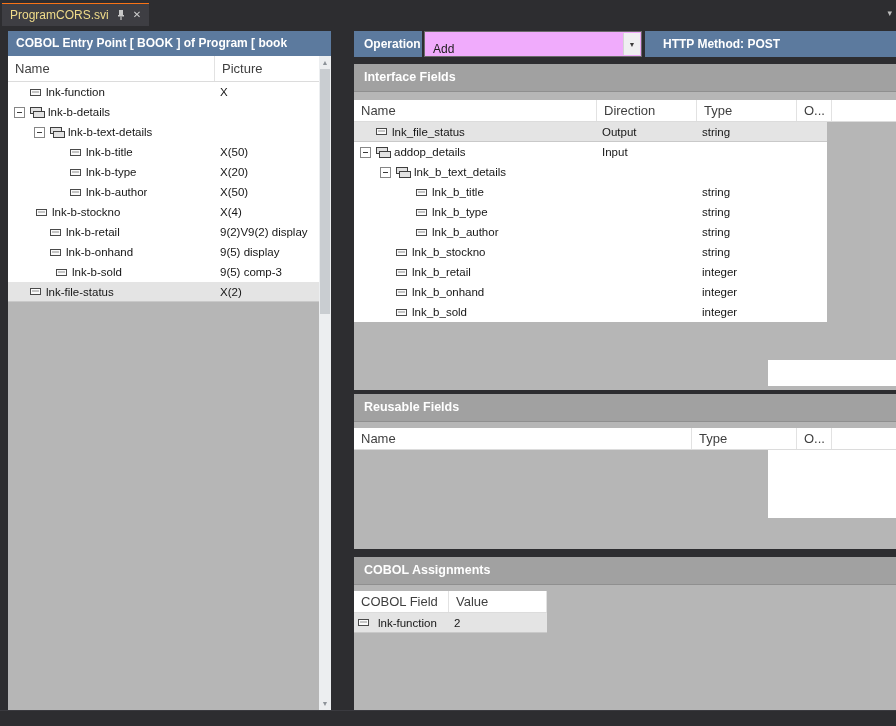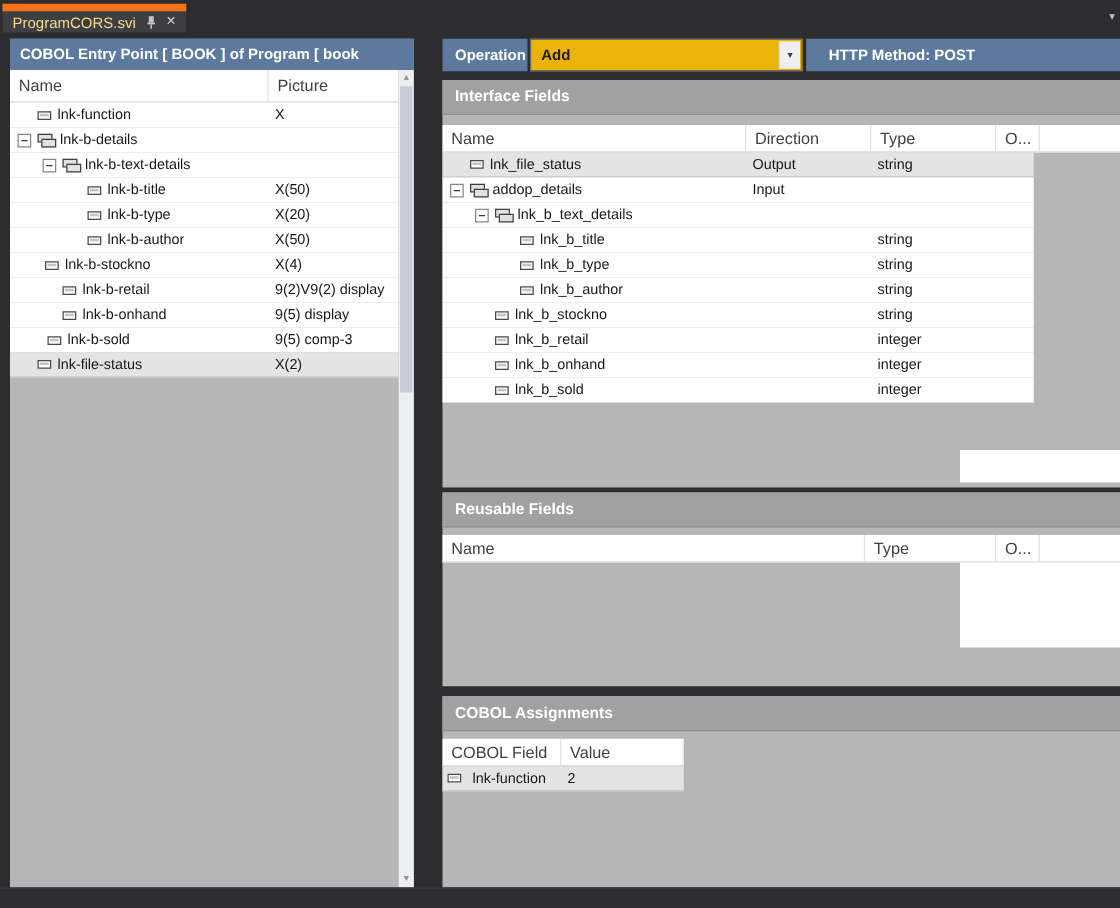--- a/index.html
+++ b/index.html
@@ -1,20 +1,20 @@
 <!DOCTYPE html>
 <html style="--panel-header-blue: #5c7a9e; --section-header-gray: #a1a1a1; --content-gray: #b6b6b6; --selection-gray: #e4e4e4; --tab-text: #f0dc8a;"><head>
 <meta charset="utf-8">
 <style>
   *{box-sizing:border-box;}
   html,body{margin:0;padding:0;background:#2d2d30;}
   #screen{position:relative;width:896px;height:726px;background:#2d2d30;font-family:"Liberation Sans",sans-serif;overflow:hidden;}
 
   
-  .tab{position:absolute;left:2px;top:3px;height:23px;background:#3e3e43;display:flex;align-items:center;padding:0 8px;gap:7px;border-top:6px solid #f97316;}
+  .tab{position:absolute;left:2px;top:3px;height:23px;background:#3e3e43;display:flex;align-items:center;padding:0 8px;gap:7px;border-top:1px solid #f97316;}
   .tab-title{color:var(--tab-text,#f0dc8a);font-size:12px;white-space:nowrap;}
   .tab-close{color:#cfcfcf;font-size:10px;line-height:1;}
   .tab-pin{display:flex;align-items:center;}
   .tab-overflow{position:absolute;right:4px;top:9px;color:#bdbdbd;font-size:9px;line-height:1;}
 
   .bluebar{background:var(--panel-header-blue,#5c7a9e);color:#fff;font-weight:bold;font-size:12px;}
 
   
   .left-panel{position:absolute;left:8px;top:31px;width:323px;height:679px;background:var(--content-gray,#b6b6b6);}
   .left-header{height:25px;line-height:25px;padding-left:8px;white-space:nowrap;overflow:hidden;}
@@ -40,21 +40,21 @@
   .cellpic{position:absolute;left:212px;}
 
   .vscroll{position:absolute;top:25px;right:0;bottom:0;width:12px;background:#eceef0;}
   .vscroll .arr{height:13px;font-size:7px;color:#8d9399;text-align:center;line-height:13px;}
   .vscroll .arr.down{position:absolute;bottom:0;left:0;right:0;}
   .vscroll .thumb{position:absolute;left:1px;right:1px;top:13px;height:245px;background:#c9cdd1;}
 
   
   .right-panel{position:absolute;left:354px;top:31px;width:551px;height:679px;}
   .op-label{position:absolute;left:0;top:0;width:68px;height:26px;line-height:26px;padding-left:10px;}
-  .op-combo{position:absolute;left:70px;top:0;width:218px;height:26px;background:#eab308;border:1px solid #6a6a6a;display:flex;align-items:center;padding-left:8px;font-size:12px;font-weight:bold;color:#1b1b1b;}
+  .op-combo{position:absolute;left:70px;top:0;width:218px;height:26px;background:#f0abfc;border:1px solid #6a6a6a;display:flex;align-items:flex-end;padding-left:8px;font-size:12px;font-weight:normal;color:#1b1b1b;}
   .combo-arrow{position:absolute;right:1px;top:1px;bottom:1px;width:17px;display:flex;align-items:center;justify-content:center;font-size:7px;color:#3c3c3c;background:#efeff1;border-left:1px solid #d4d4d6;}
   .http-label{position:absolute;left:291px;top:0;right:0;height:26px;line-height:26px;padding-left:18px;}
 
   .section{position:absolute;left:0;right:0;background:var(--content-gray,#b6b6b6);}
   .sec-if{top:33px;height:326px;}
   .sec-ru{top:363px;height:155px;}
   .sec-ca{top:526px;height:153px;}
   .sec-header{height:28px;line-height:27px;background:var(--section-header-gray,#a1a1a1);border-bottom:1px solid #8f8f8f;color:#fff;font-weight:bold;font-size:12.5px;padding-left:10px;}
   .sec-cols{position:absolute;left:0;right:0;height:22px;background:#fff;display:flex;border-bottom:1px solid #dcdcdc;}
   .sec-if .sec-cols{top:36px;}
@@ -151,21 +151,21 @@
             <div class="icon-field"></div>
             <div class="lbl">lnk-b-retail</div>
             <div class="cellpic">9(2)V9(2) display</div>
           </div>
           <div class="trow" style="padding-left: 26px;">
             <div class="spacer"></div>
             <div class="icon-field"></div>
             <div class="lbl">lnk-b-onhand</div>
             <div class="cellpic">9(5) display</div>
           </div>
-          <div class="trow" style="padding-left: 14px;">
+          <div class="trow" style="padding-left: 32px;">
             <div class="spacer"></div>
             <div class="icon-field"></div>
             <div class="lbl">lnk-b-sold</div>
             <div class="cellpic">9(5) comp-3</div>
           </div>
           <div class="trow selected" style="padding-left: 6px;">
             <div class="spacer"></div>
             <div class="icon-field"></div>
             <div class="lbl">lnk-file-status</div>
             <div class="cellpic">X(2)</div>

